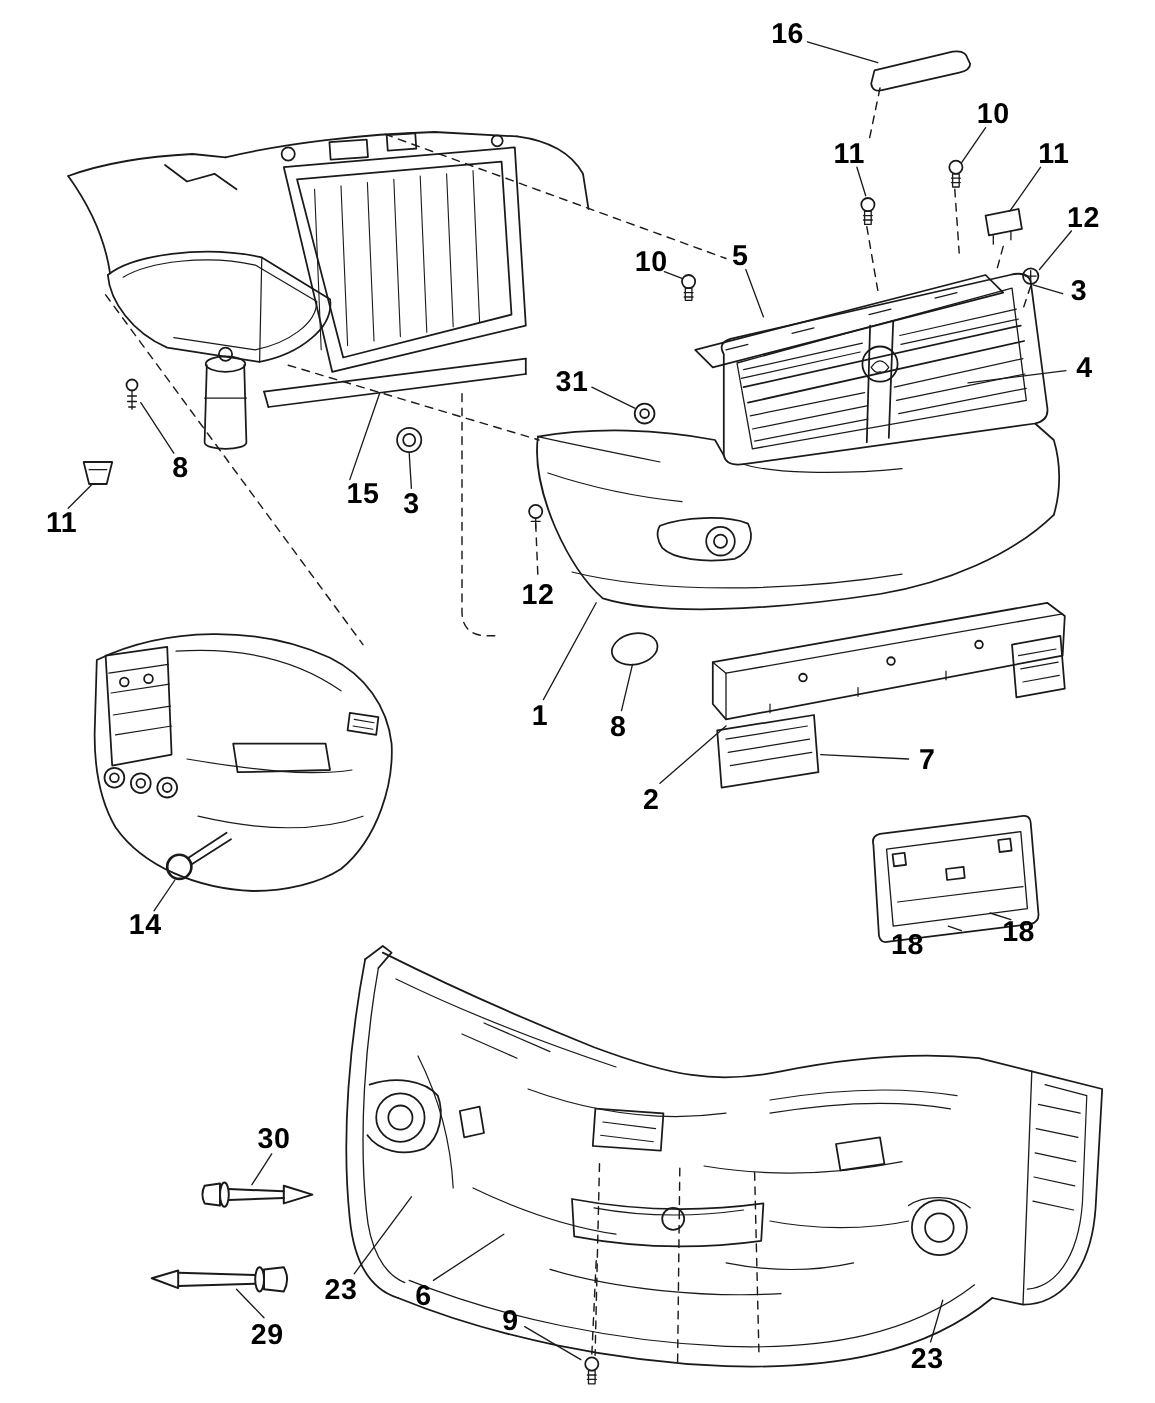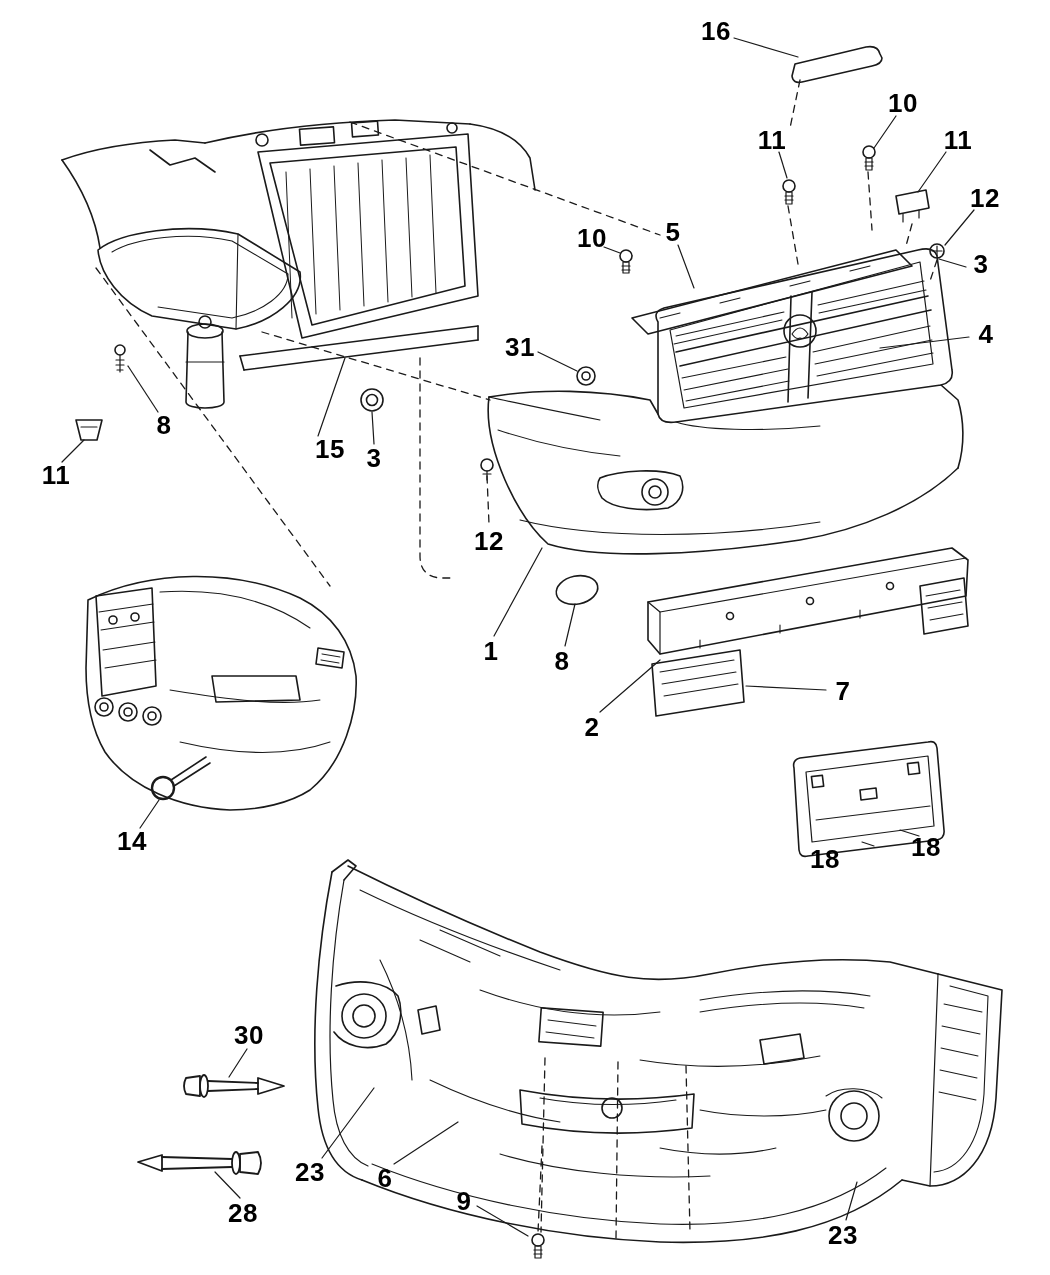--- a/index.html
+++ b/index.html
@@ -309,17 +309,17 @@
     <span class="callout" style="left: 562px; top: 661px;">8</span>
     <span class="callout" style="left: 592px; top: 727px;">2</span>
     <span class="callout" style="left: 843px; top: 691px;">7</span>
     <span class="callout" style="left: 132px; top: 841px; text-align: center;">14</span>
     <span class="callout" style="left: 825px; top: 859px;">18</span>
     <span class="callout" style="left: 926px; top: 847px;">18</span>
     <span class="callout" style="left: 249px; top: 1035px;">30</span>
     <span class="callout" style="left: 310px; top: 1172px;">23</span>
     <span class="callout" style="left: 385px; top: 1178px;">6</span>
     <span class="callout" style="left: 464px; top: 1201px;">9</span>
-    <span class="callout" style="left: 243px; top: 1213px;">28</span>
+    <span class="callout" style="left: 243px; top: 1213px;">29</span>
     <span class="callout" style="left: 843px; top: 1235px;">23</span>
   </div>
 
 </div>
 
 </body></html>

